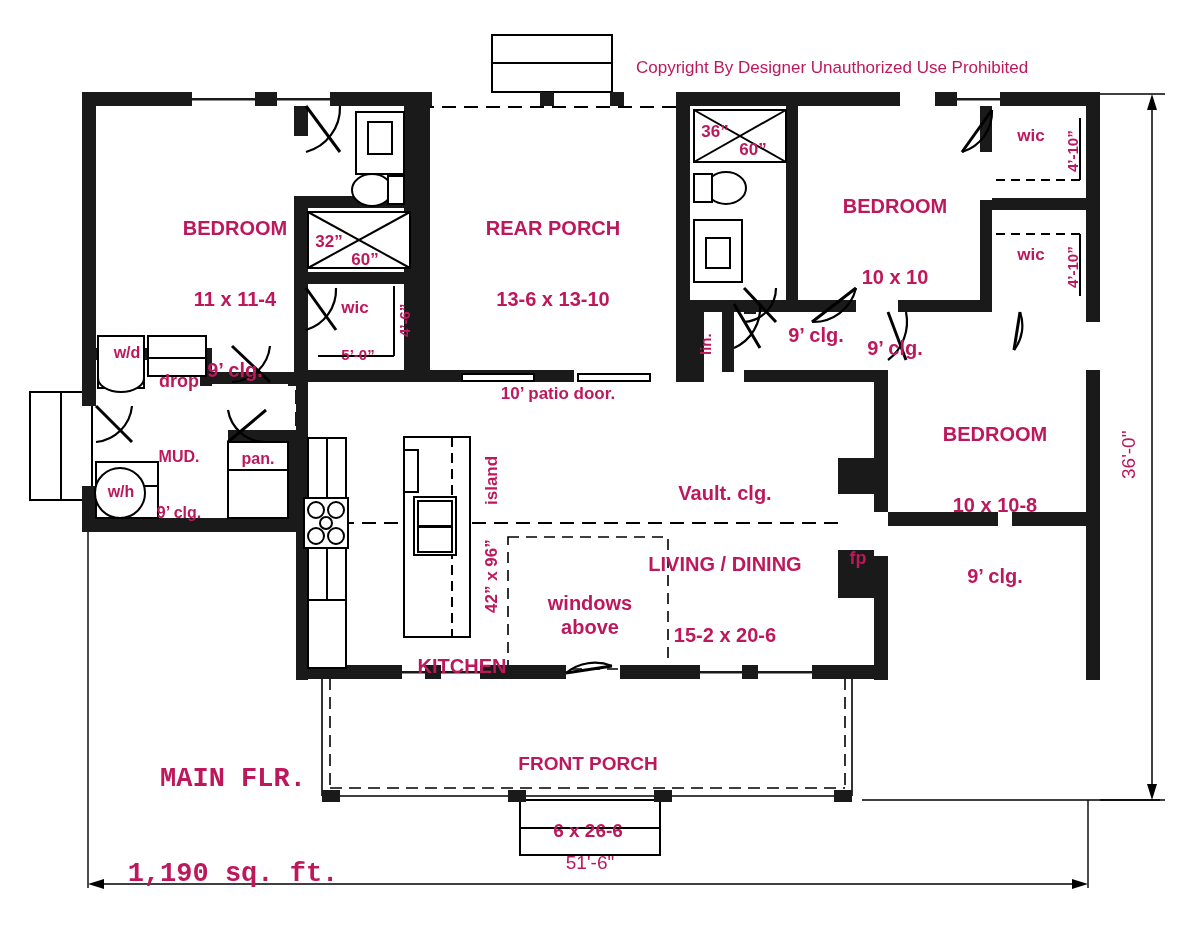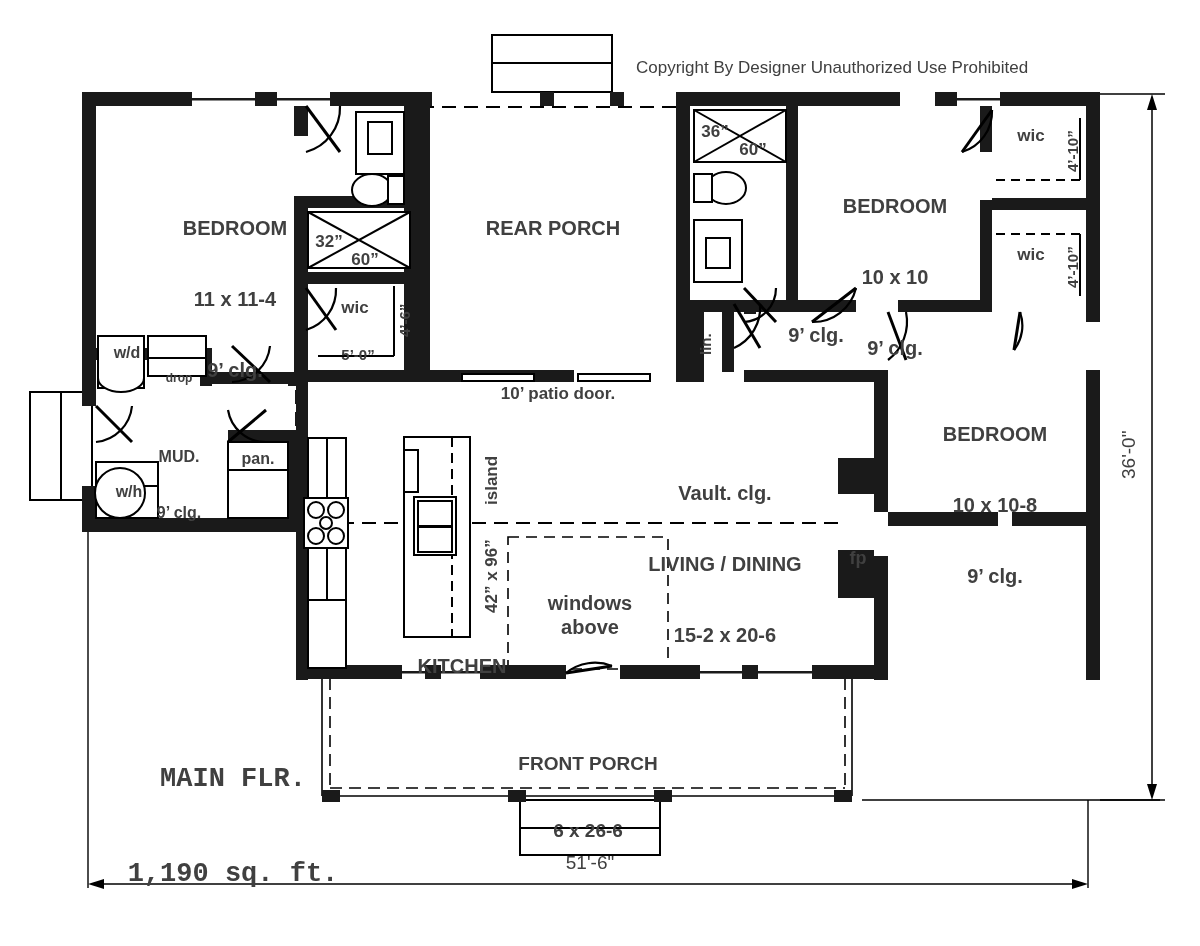--- a/index.html
+++ b/index.html
@@ -1,20 +1,20 @@
 <!DOCTYPE html>
 <html><head>
 <meta charset="utf-8">
 <style>
   html,body{margin:0;padding:0;background:#ffffff;}
   body{width:1200px;height:946px;position:relative;overflow:hidden;
        font-family:"Liberation Sans", sans-serif;color:#000;}
   #plan{position:absolute;left:0;top:0;width:1200px;height:946px;}
   .lbl{position:absolute;font-weight:bold;text-align:center;line-height:1.18;
-       white-space:pre;color:#404040;}
+       white-space:pre;color:#be185d;}
   .lbl.vert{writing-mode:vertical-rl;transform:rotate(180deg);text-align:center;}
   .plain{font-weight:normal;}
 </style>
 </head>
 <body>
 
 <svg id="plan" viewBox="0 0 1200 946">
 
   <g stroke="#000" fill="none">
 
@@ -302,20 +302,21 @@
 <div class="lbl" style="left:636px;top:58px;font-size:17px;font-weight:normal;text-align:left;">Copyright By Designer Unauthorized Use Prohibited</div>
 
 <div class="lbl" style="left:110px;top:170px;width:250px;font-size:20px;">
   <div>BEDROOM</div>
   <div>11 x 11-4</div>
   <div>9’ clg.</div>
 </div>
 
 <div class="lbl" style="left:430px;top:170px;width:246px;font-size:20px;">
   <div>REAR PORCH</div>
+  <div>13-6 x 13-10</div>
 </div>
 
 <div class="lbl" style="left:800px;top:148px;width:190px;font-size:20px;">
   <div>BEDROOM</div>
   <div>10 x 10</div>
   <div>9’ clg.</div>
 </div>
 
 <div class="lbl" style="left:900px;top:376px;width:190px;font-size:20px;">
   <div>BEDROOM</div>
@@ -362,22 +363,22 @@
 
 <div class="lbl" style="left:1000px;top:126px;width:62px;font-size:17px;">wic</div>
 <div class="lbl vert" style="left:1064px;top:118px;height:66px;font-size:15px;">4’-10”</div>
 <div class="lbl" style="left:1000px;top:245px;width:62px;font-size:17px;">wic</div>
 <div class="lbl vert" style="left:1064px;top:234px;height:66px;font-size:15px;">4’-10”</div>
 
 <div class="lbl" style="left:478px;top:340px;width:160px;font-size:17px;margin-top:44px;">10’ patio door.</div>
 <div class="lbl vert" style="left:697px;top:318px;height:52px;font-size:15px;">lin.</div>
 
 <div class="lbl" style="left:102px;top:344px;width:50px;font-size:16px;">w/d</div>
-<div class="lbl" style="left:150px;top:371px;width:58px;font-size:12px;">drop</div>
-<div class="lbl" style="left:96px;top:483px;width:50px;font-size:16px;padding-left:8px;">w/h</div>
+<div class="lbl" style="left:150px;top:371px;width:58px;font-size:18px;">drop</div>
+<div class="lbl" style="left:96px;top:483px;width:50px;font-size:16px;">w/h</div>
 <div class="lbl" style="left:228px;top:450px;width:60px;font-size:16px;">pan.</div>
 
 <div class="lbl vert" style="left:482px;top:442px;height:76px;font-size:17px;">island</div>
 <div class="lbl vert" style="left:482px;top:516px;height:120px;font-size:17px;">42” x 96”</div>
 
 <div class="lbl" style="left:520px;top:592px;width:140px;font-size:20px;">windows
 above</div>
 <div class="lbl" style="left:844px;top:508px;width:28px;font-size:18px;margin-top:40px;">fp</div>
 
 <div class="lbl plain" style="left:520px;top:852px;width:140px;font-size:19px;">51'-6"</div>

